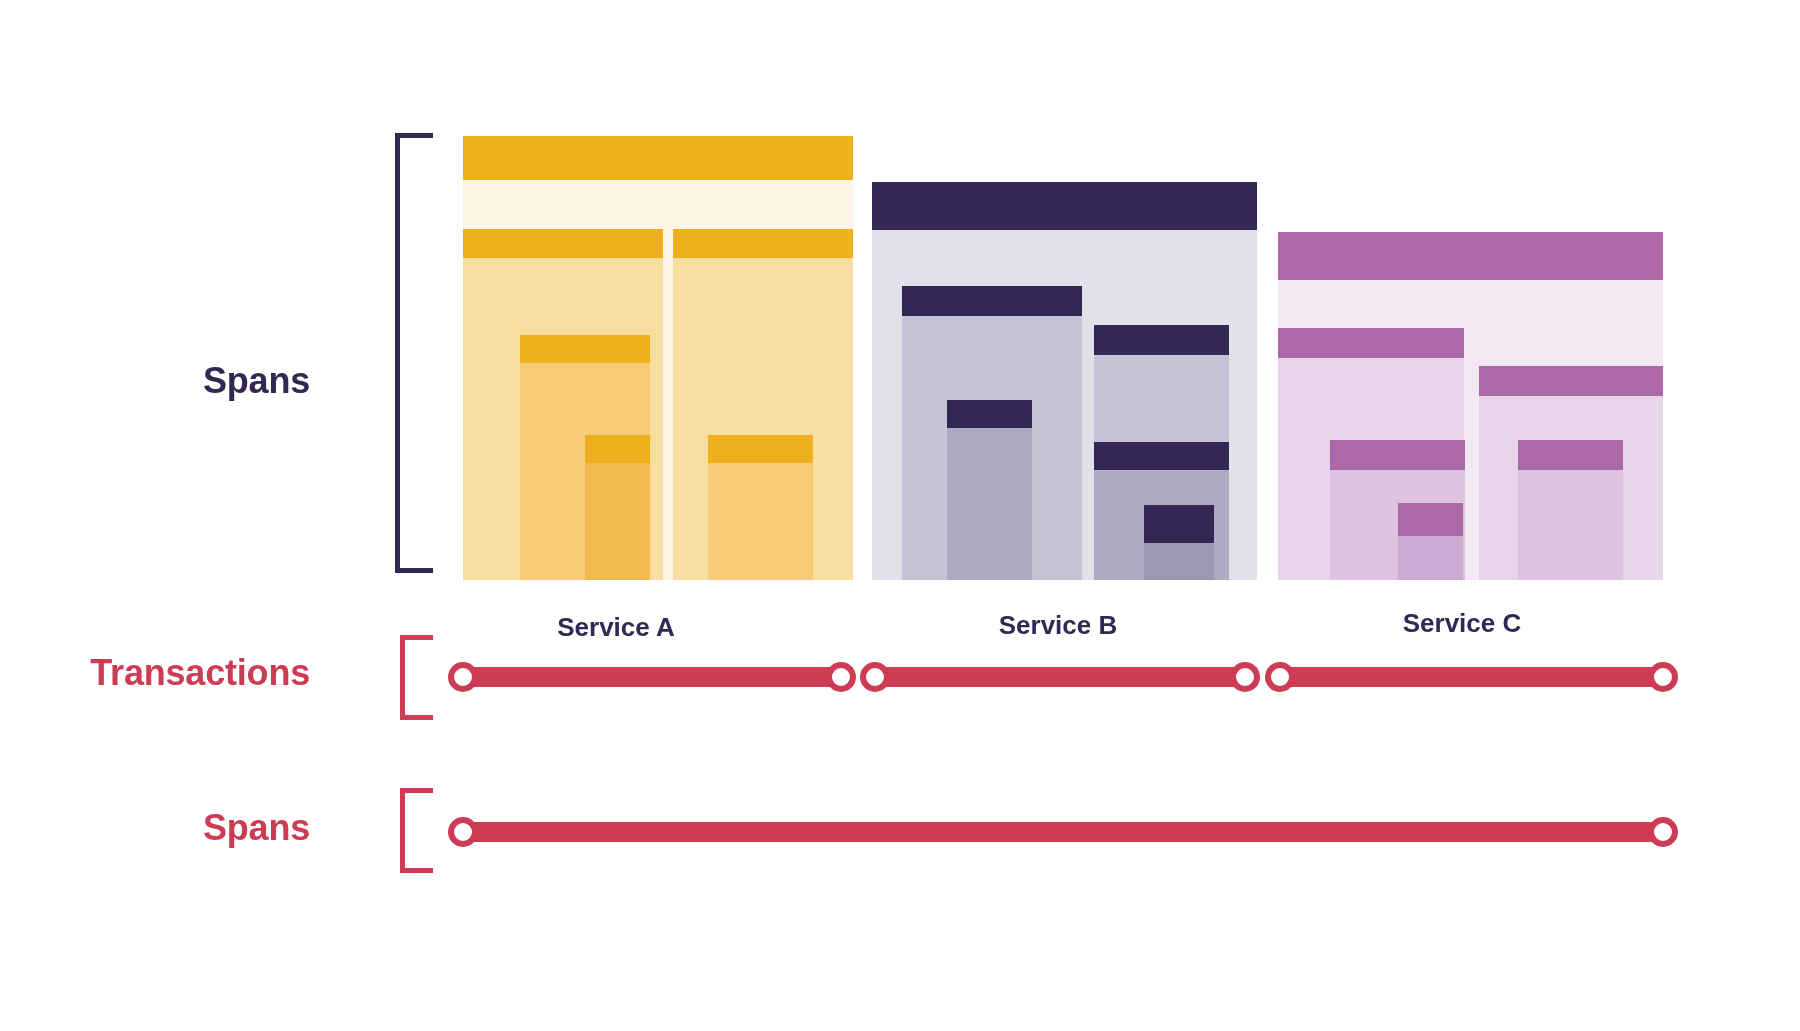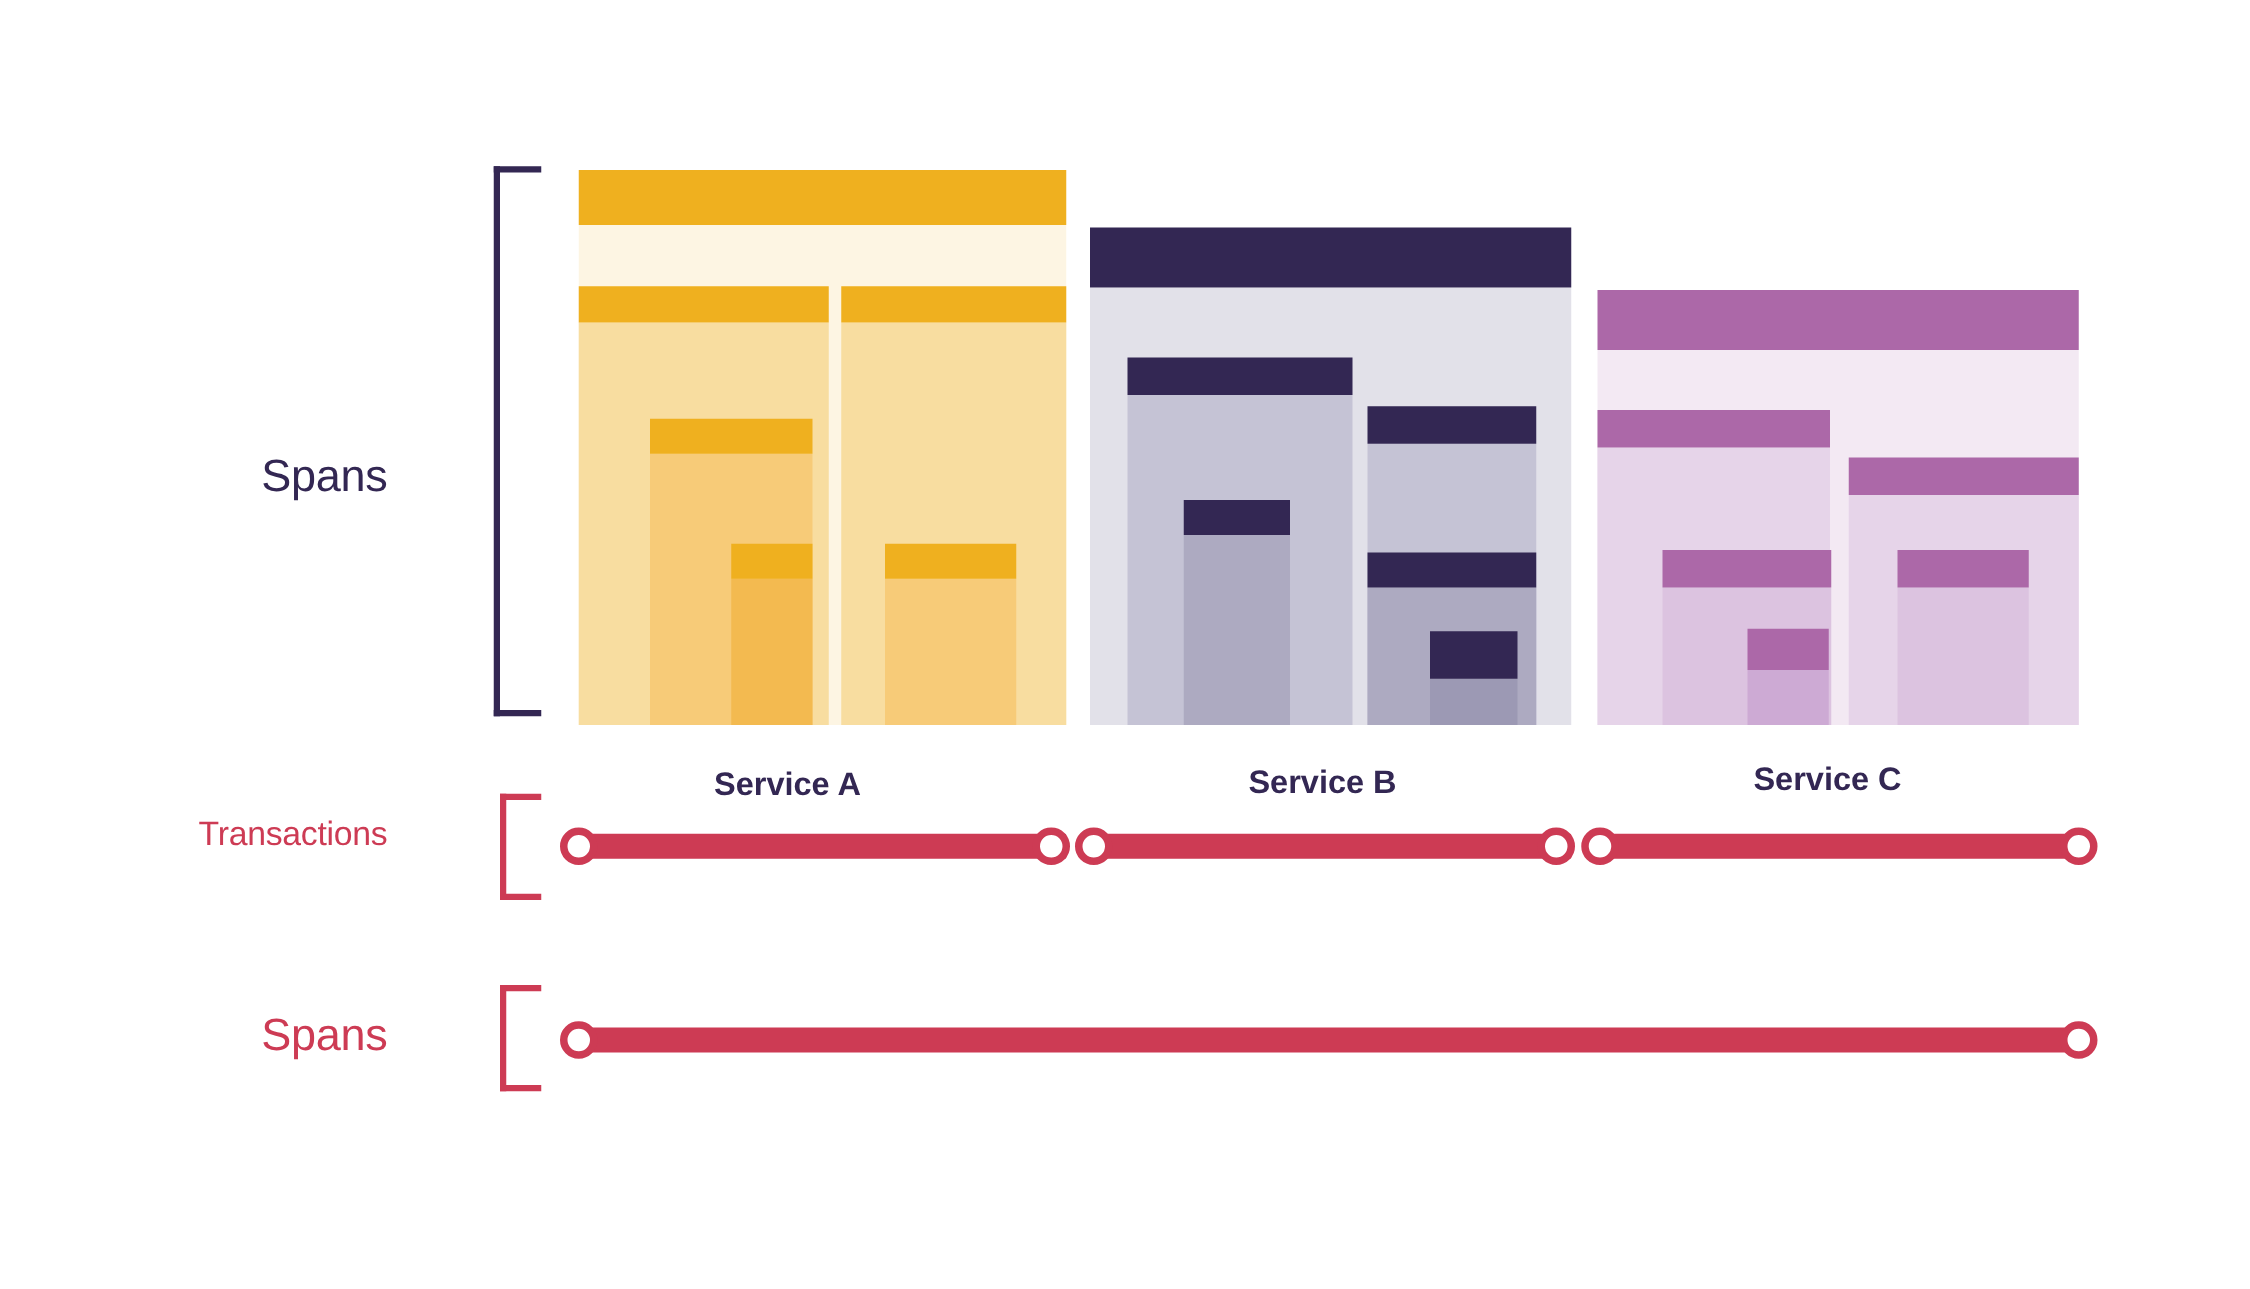--- a/index.html
+++ b/index.html
@@ -12,34 +12,34 @@
     width: 1800px;
     height: 1031px;
     background: #ffffff;
     font-family: "Liberation Sans", sans-serif;
     overflow: hidden;
   }
 
   
   .row-label {
     position: absolute;
-    font-weight: normal;
+    font-weight: bold;
     letter-spacing: -0.2px;
     white-space: nowrap;
   }
   #label-spans {
     right: 1490px;
     top: 360px;
     font-size: 36px;
     color: #332753;
   }
   #label-transactions {
     right: 1490px;
     top: 652px;
-    font-size: 27px;
+    font-size: 36px;
     color: #cd3b54;
   }
   #label-trace {
     right: 1490px;
     top: 807px;
     font-size: 36px;
     color: #cd3b54;
   }
 
   
@@ -226,21 +226,21 @@
           <div class="span-head" style="height: 30px; background: rgb(172, 104, 168);"></div>
         </div>
         <div class="span-box" style="left: 120px; width: 65px; top: 503px; height: 77px;">
           <div class="span-body" style="top: 33px; background: rgb(205, 170, 212);"></div>
           <div class="span-head" style="height: 33px; background: rgb(172, 104, 168);"></div>
         </div>
       </div>
     </div>
 
   <div id="service-captions">
-      <div class="service-caption" style="left: 630px; top: 612px;">Service A</div>
+      <div class="service-caption" style="left: 616px; top: 612px;">Service A</div>
       <div class="service-caption" style="left: 1058px; top: 610px;">Service B</div>
       <div class="service-caption" style="left: 1462px; top: 608px;">Service C</div>
     </div>
 
   <div class="timeline-row" id="transactions-timeline" style="top: 652px; height: 50px;">
       <div class="tl-bar" style="left: 463px; width: 390px; top: 15px;"></div>
       <div class="tl-bar" style="left: 870px; width: 387px; top: 15px;"></div>
       <div class="tl-bar" style="left: 1275px; width: 388px; top: 15px;"></div>
       <div class="tl-node" style="left: 448px; top: 10px;"></div>
       <div class="tl-node" style="left: 826px; top: 10px;"></div>

